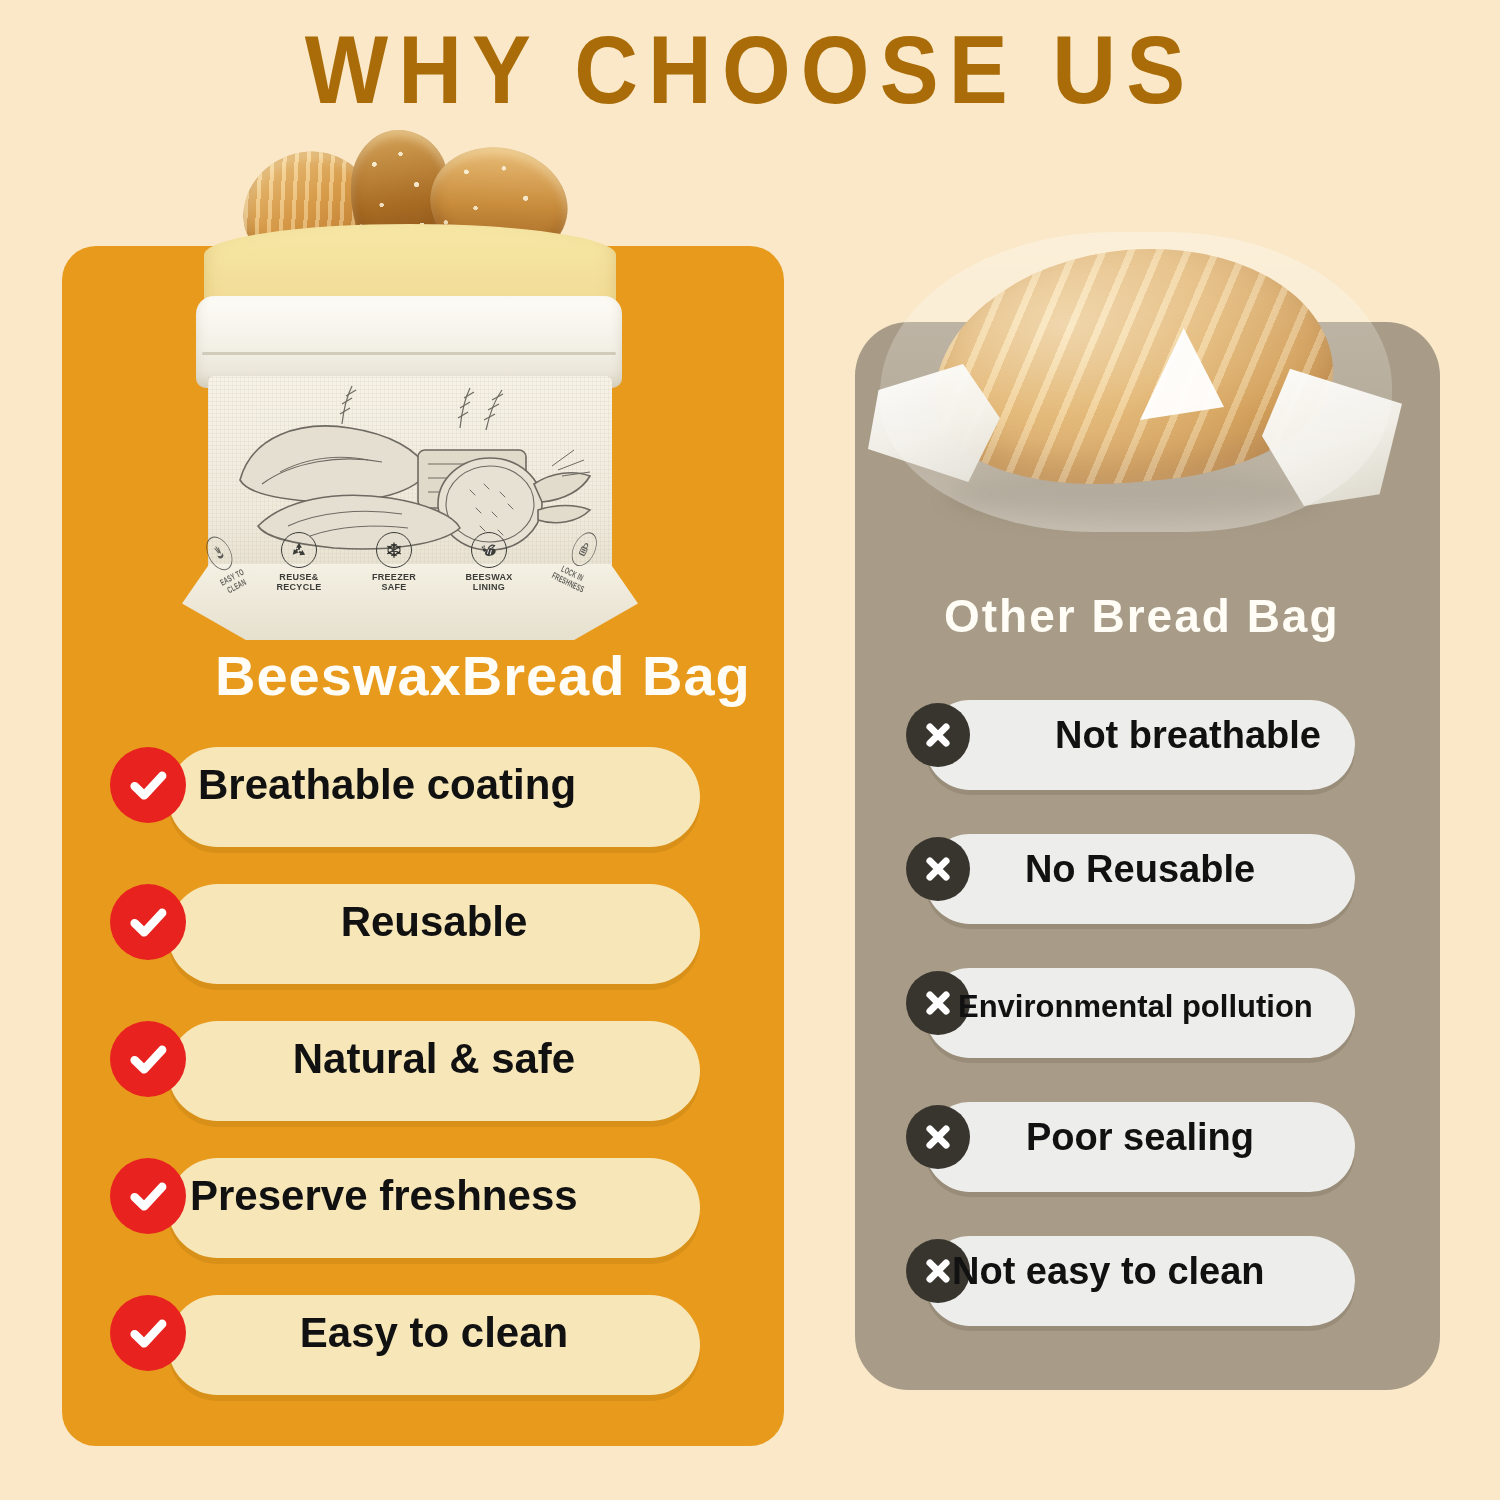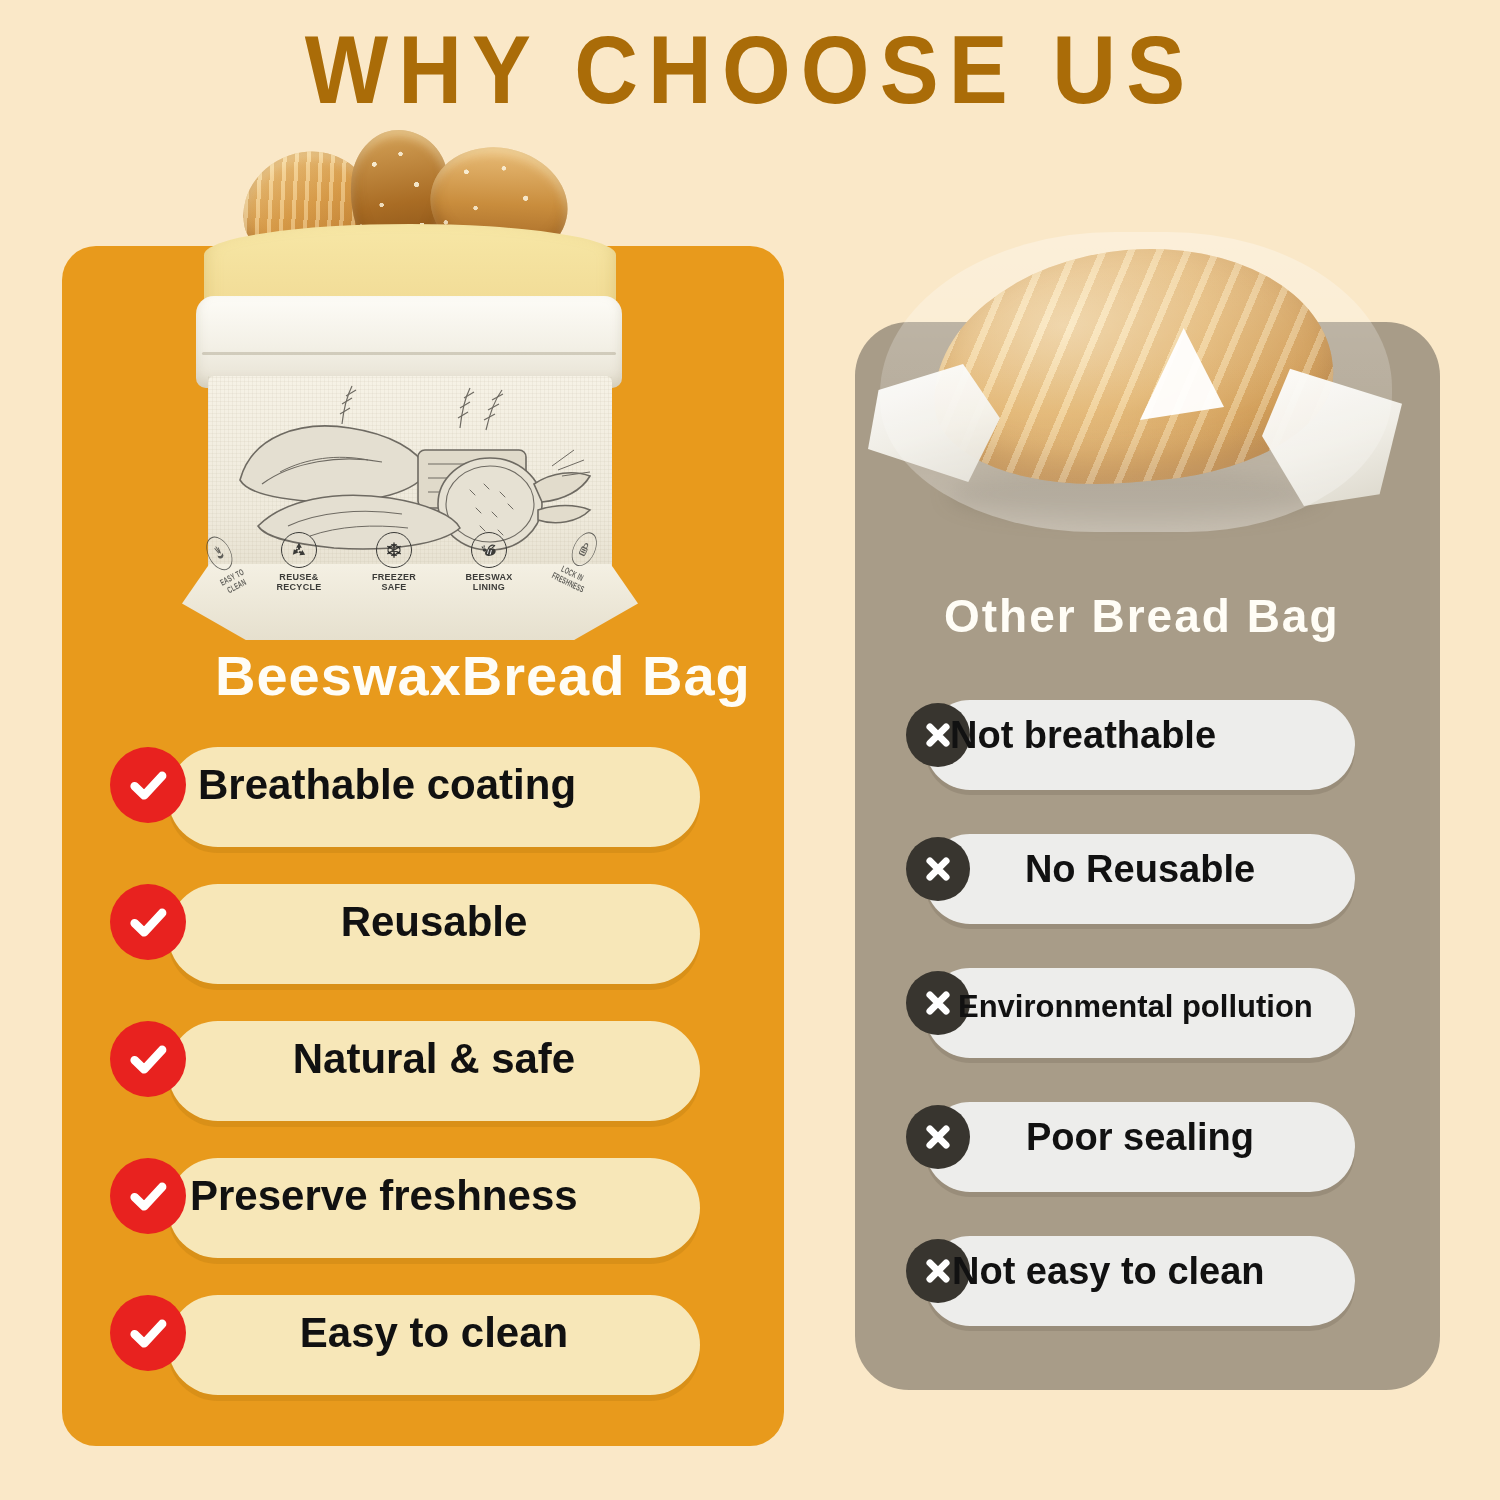--- a/index.html
+++ b/index.html
@@ -588,21 +588,21 @@
 
 <div class="panel-heading heading-right">Other Bread Bag</div>
 
 <div class="pill con" style="top:690px;left:0;width:1440px;height:110px;">
   <div class="pill-bar"></div>
   <div class="badge">
     <svg viewBox="0 0 24 24" width="36" height="36" aria-hidden="true">
       <path d="M6.6 6.6 L17.4 17.4 M17.4 6.6 L6.6 17.4" fill="none" stroke="#FFFFFF" stroke-width="4.6" stroke-linecap="round"></path>
     </svg>
   </div>
-  <div class="pill-label indent" style="left:950px;width:405px;">Not breathable</div>
+  <div class="pill-label indent" style="left:916px;width:405px;text-align:right;">Not breathable</div>
 </div>
 
 <div class="pill con" style="top:824px;left:0;width:1440px;height:110px;">
   <div class="pill-bar"></div>
   <div class="badge">
     <svg viewBox="0 0 24 24" width="36" height="36" aria-hidden="true">
       <path d="M6.6 6.6 L17.4 17.4 M17.4 6.6 L6.6 17.4" fill="none" stroke="#FFFFFF" stroke-width="4.6" stroke-linecap="round"></path>
     </svg>
   </div>
   <div class="pill-label">No Reusable</div>

